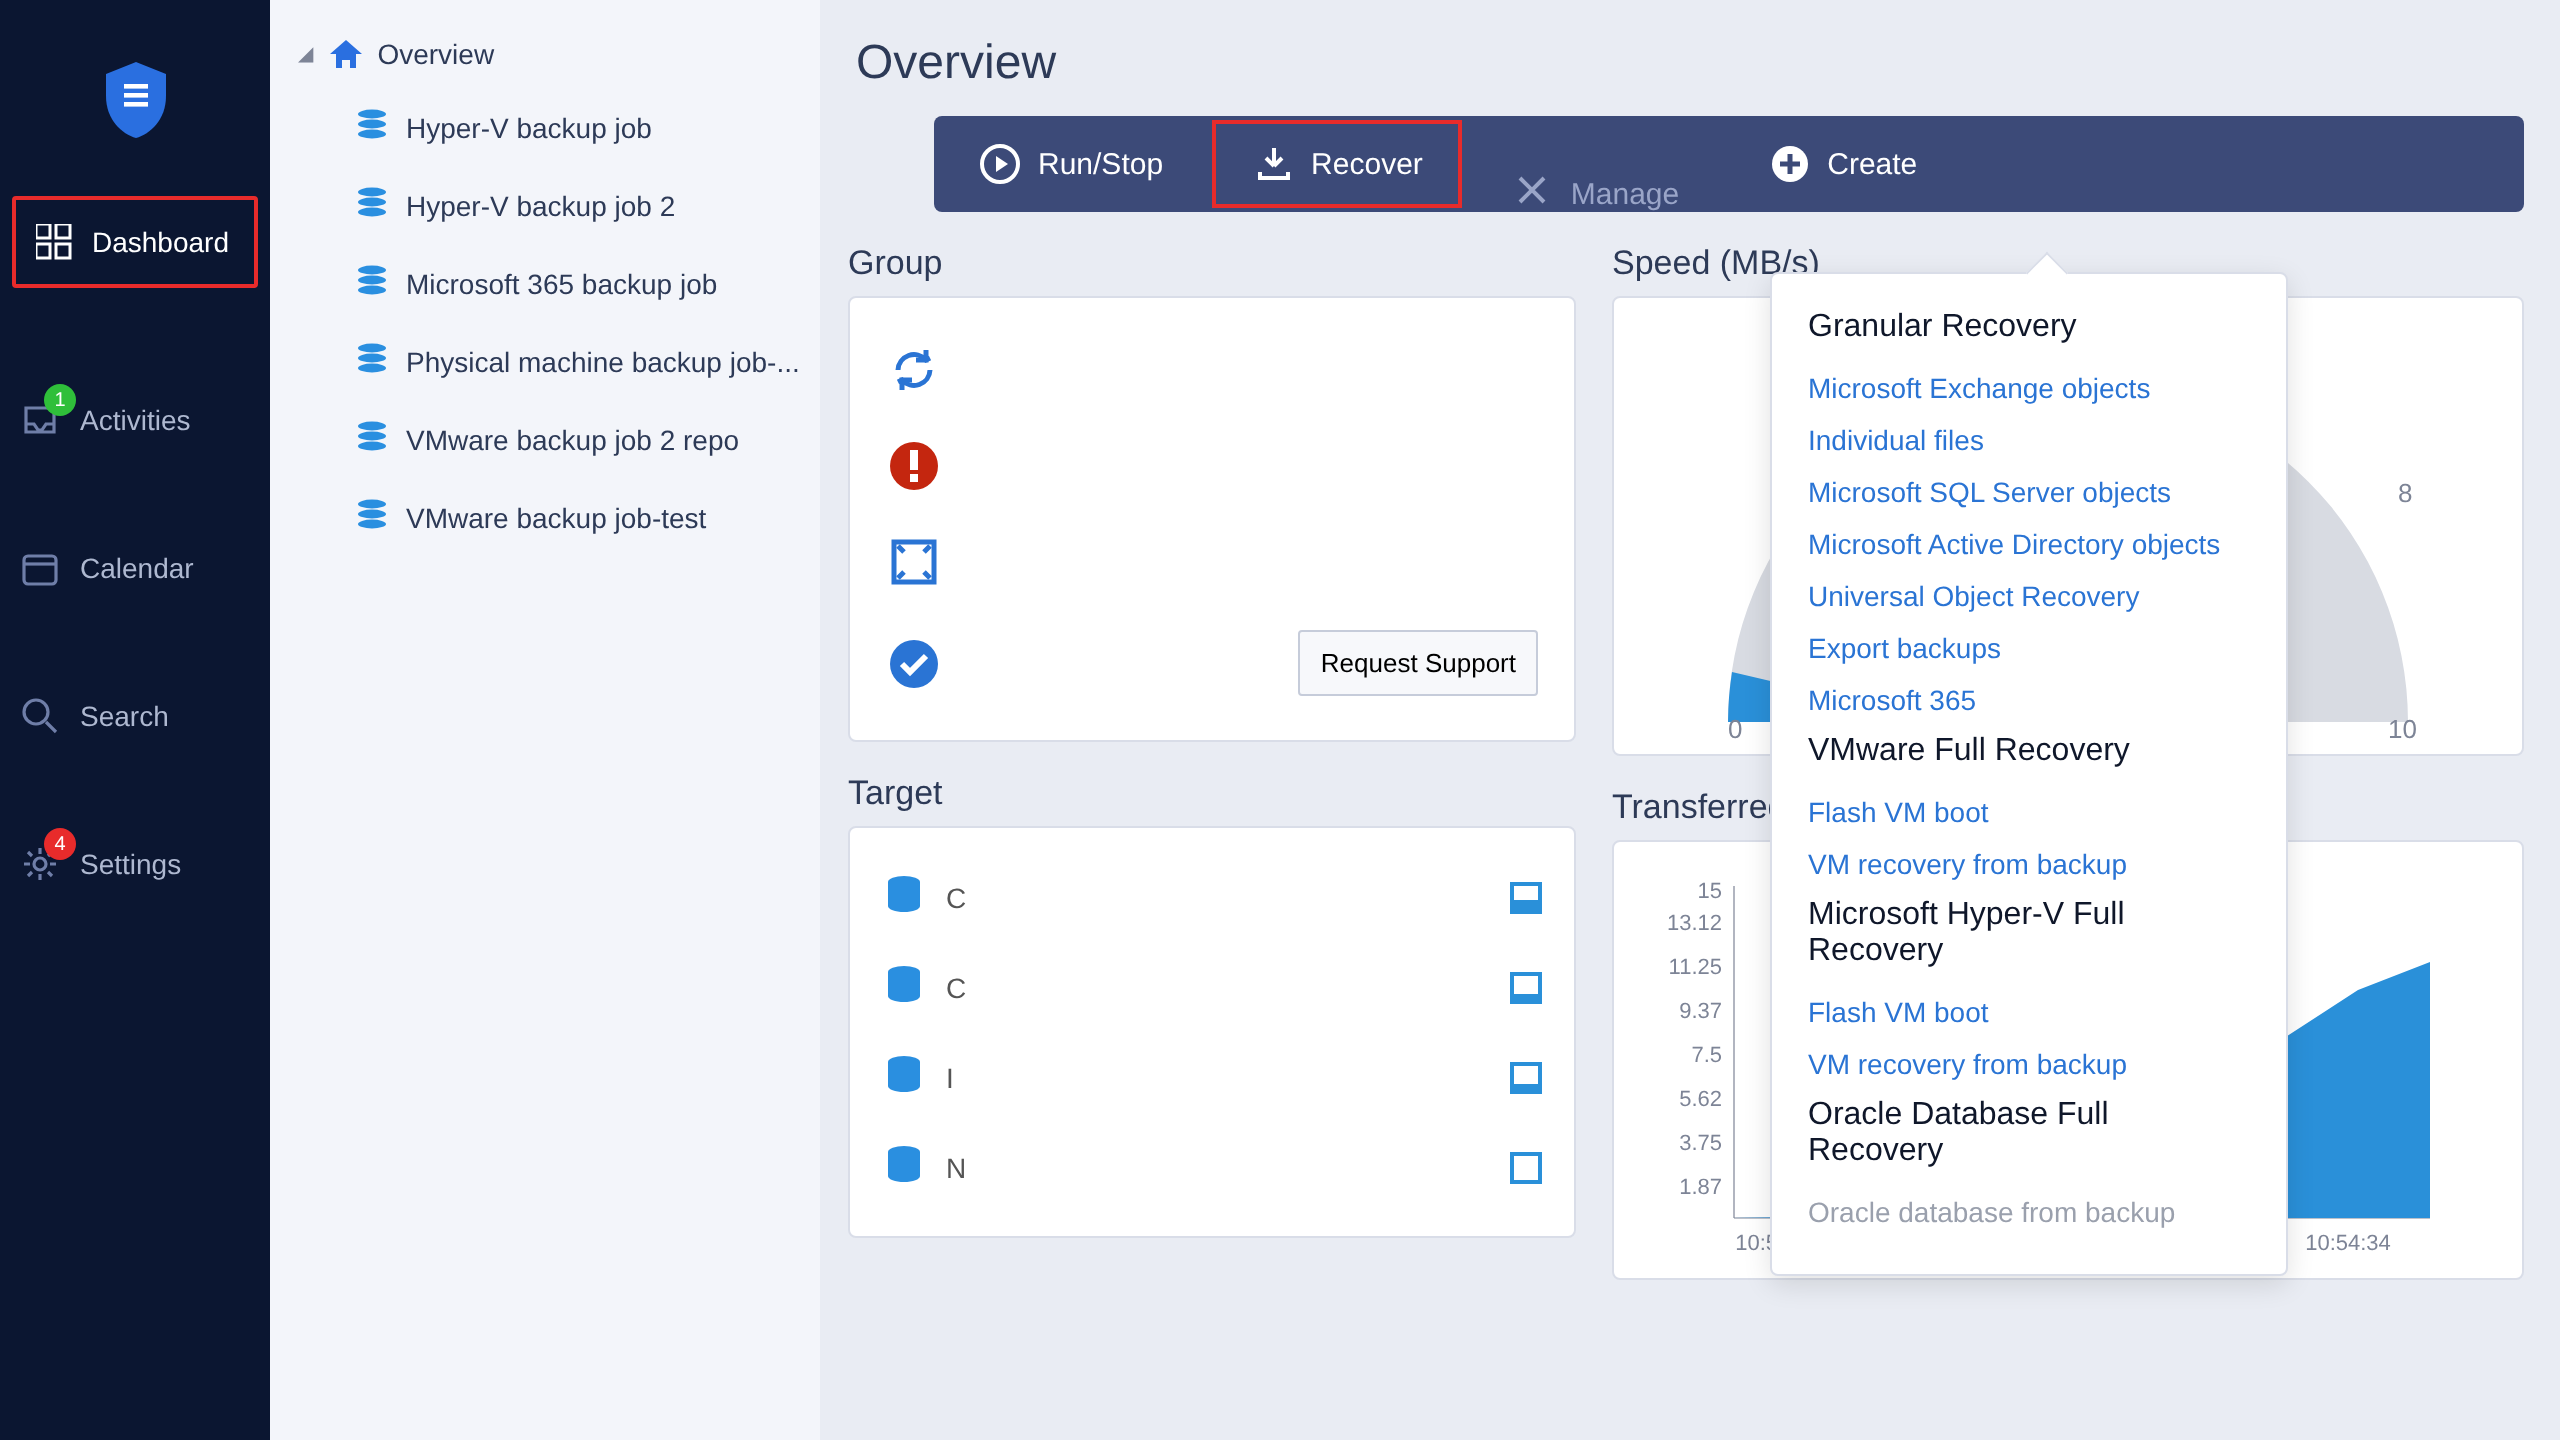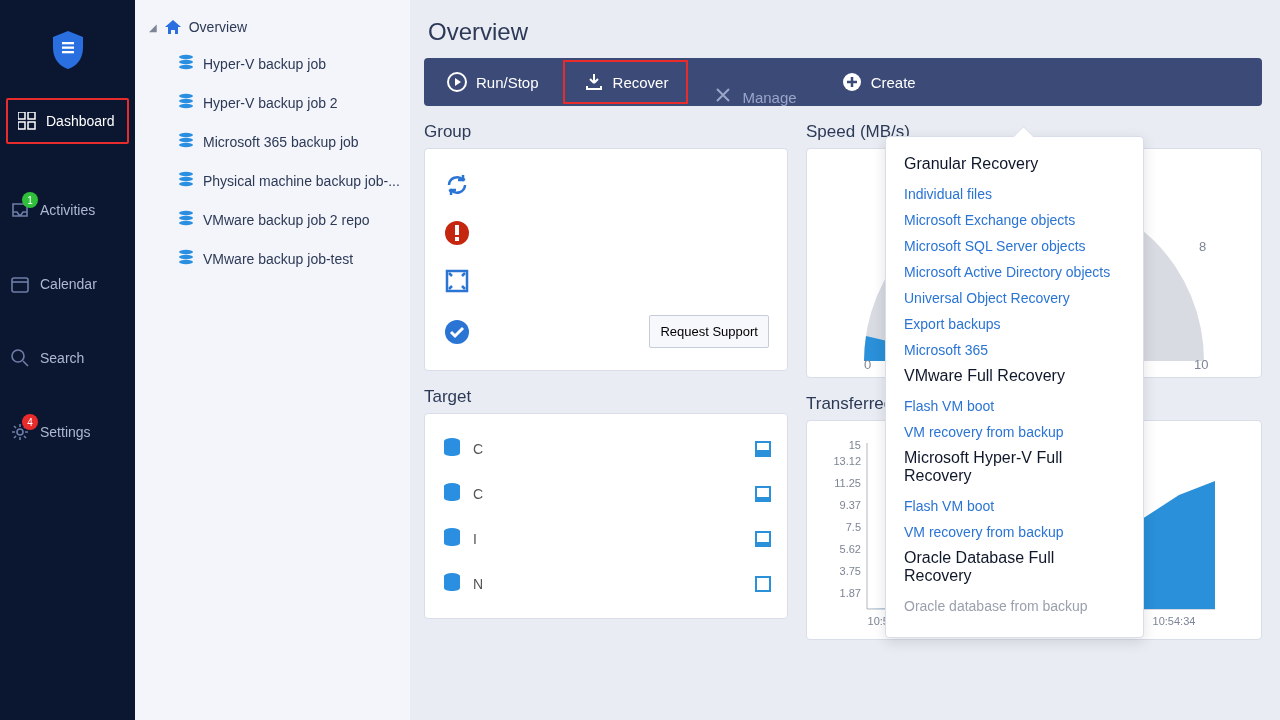--- a/index.html
+++ b/index.html
@@ -12,21 +12,21 @@
   .rail-item.active { border:2px solid #e82b2b; border-radius:2px; margin:0 6px 14px 6px; color:#fff; }
   .rail-item .badge { position:absolute; left:22px; top:4px; width:16px; height:16px; border-radius:50%; color:#fff; font-size:10px; display:flex; align-items:center; justify-content:center; }
   .badge.green{background:#2fbf3a;} .badge.red{background:#e82b2b;}
   
   .tree { width: 275px; background:#f3f5fa; padding:10px 6px; font-size:14px; color:#2d3a57; }
   .tree-root { display:flex; align-items:center; gap:6px; padding:8px 8px; font-weight:500; }
   .tree-item { display:flex; align-items:center; gap:8px; padding:9px 8px 9px 36px; cursor:pointer; overflow:hidden; white-space:nowrap; text-overflow:ellipsis; }
   
   .main { flex:1; padding:14px 18px 10px 14px; display:flex; flex-direction:column; position:relative; }
   .title { font-size:24px; color:#2d3a57; margin:4px 4px 12px 4px; }
-  .toolbar { background:#3c4a78; border-radius:4px; display:flex; align-items:center; height:48px; }
+  .toolbar { background:#3c4a78; border-radius:4px; display:flex; align-items:center; height:48px;margin-left:43px; }
   .tbtn { display:flex; align-items:center; gap:8px; color:#fff; padding:0 22px; height:48px; cursor:pointer; font-size:15px; }
   .tbtn.muted { color:#9aa5c8;align-items:flex-end; }
   .tbtn.hilite { border:2px solid #e82b2b; height:44px; margin:2px; padding:0 18px; }
   .content { display:flex; gap:18px; margin-top:16px; flex:1; min-height:0; }
   .col { display:flex; flex-direction:column; gap:16px; }
   .col.left { width:364px; }
   .col.right { flex:1; }
   .panel-title { font-size:17px; color:#2d3a57; margin-bottom:6px; }
   .panel { background:#fff; border:1px solid #d9dde8; border-radius:4px; padding:12px 12px; }
   .group-row { display:flex; align-items:center; gap:14px; padding:10px 6px; }
@@ -315,22 +315,22 @@
                   <text x="355" y="192">10:54:34</text>
               </g>
             </svg>
           </div>
         </div>
       </div>
     </div>
 
     <div class="dropdown" id="dropdown">
         <div class="dd-head">Granular Recovery</div>
+        <a class="dd-link">Microsoft Exchange objects</a>
         <a class="dd-link">Individual files</a>
-        <a class="dd-link">Microsoft Exchange objects</a>
         <a class="dd-link">Microsoft SQL Server objects</a>
         <a class="dd-link">Microsoft Active Directory objects</a>
         <a class="dd-link">Universal Object Recovery</a>
         <a class="dd-link">Export backups</a>
         <a class="dd-link">Microsoft 365</a>
         <div class="dd-head">VMware Full Recovery</div>
         <a class="dd-link">Flash VM boot</a>
         <a class="dd-link">VM recovery from backup</a>
         <div class="dd-head">Microsoft Hyper-V Full Recovery</div>
         <a class="dd-link">Flash VM boot</a>

